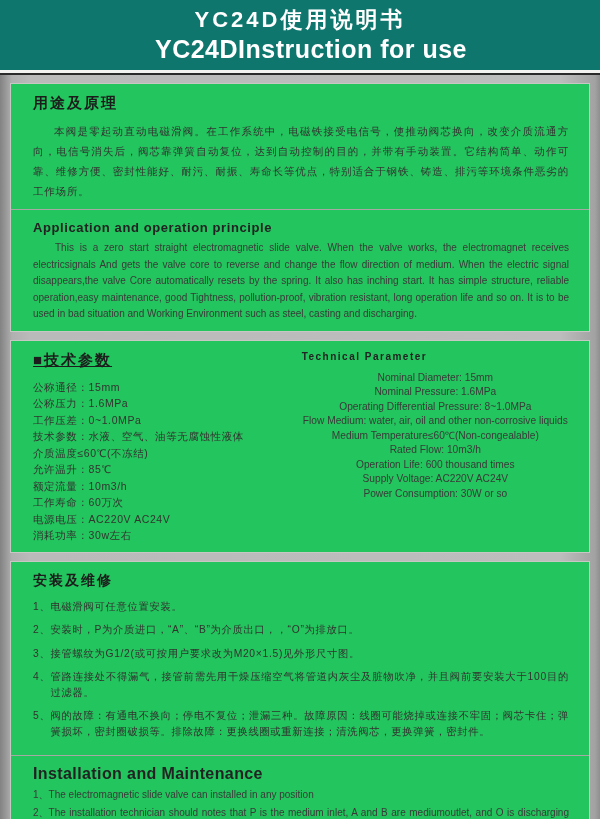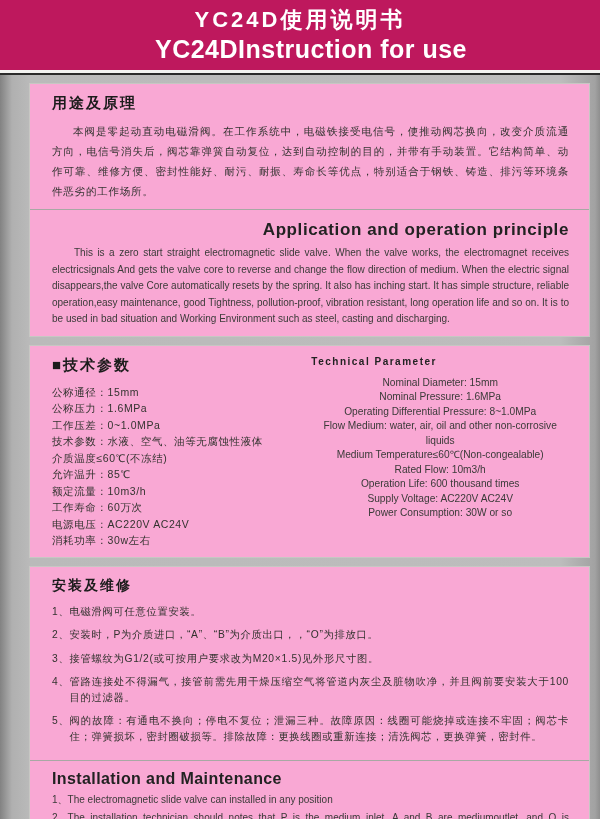--- a/index.html
+++ b/index.html
@@ -6,54 +6,53 @@
     margin: 0;
     padding: 0;
     width: 600px;
     height: 819px;
     overflow: hidden;
     font-family: "Liberation Sans", sans-serif;
     background: linear-gradient(to right, #828282 0px, #b0b0b0 12px, #bababa 30px, #bdbdbd 560px, #a2a2a2 595px, #8f8f8f 600px);
   }
   .hdr {
     height: 64px;
-    background: #be185d;
+    background: #0f766e;
     color: #ffffff;
     text-align: center;
     padding-top: 6px;
   }
   .hdr-zh { font-size: 22px; font-weight: bold; letter-spacing: 3px; line-height: 28px; }
   .hdr-en { font-size: 25px; font-weight: bold; letter-spacing: 0.5px; line-height: 30px; padding-left: 22px; }
   .hdr-sep {
     height: 3px;
     background: #f2f2f0;
     border-bottom: 2px solid #2a2a2a;
   }
   .region {
-    background: #f9a8d4;
-    margin: 8px 10px 0 29px;
+    background: #22c55e;
+    margin: 8px 10px 0 10px;
     border: 1px solid #c7c7c3;
   }
   .section { padding: 8px 20px 8px 22px; }
   .divider { border-top: 1px solid #a8a8a4; margin: 0; }
 
   .h-zh {
     font-size: 15px;
     font-weight: bold;
     color: #1c1c1c;
     letter-spacing: 2px;
     margin: 2px 0 8px 0;
   }
   .h-en {
-    font-size: 17px;
+    font-size: 13px;
     font-weight: bold;
     color: #222222;
     letter-spacing: 0.6px;
     margin: 2px 0 5px 0;
-    text-align: right;
   }
   .para-zh {
     font-size: 10.5px;
     line-height: 20px;
     letter-spacing: 0.8px;
     color: #333330;
     text-indent: 2em;
     text-align: justify;
     margin: 0;
   }
@@ -62,21 +61,21 @@
     line-height: 16.5px;
     color: #3a3a38;
     text-indent: 2.2em;
     text-align: justify;
     margin: 0;
   }
 
   .tech-cols { display: flex; }
   .tech-left  { flex: 0 0 49%; padding-right: 6px; }
   .tech-right { flex: 1; }
-  .tech-left .h-zh { margin-bottom: 9px; }
+  .tech-left .h-zh { margin-bottom: 9px; text-decoration: underline; }
   .h-tech-en {
     font-size: 10px;
     font-weight: bold;
     color: #222;
     letter-spacing: 1.5px;
     margin: 2px 0 9px 0;
   }
   .tech-item-zh { font-size: 10.5px; line-height: 16.5px; letter-spacing: 0.6px; color: #33332f; }
   .tech-item-en { font-size: 10.2px; line-height: 14.5px; color: #3a3a38; text-align: center; }
 

